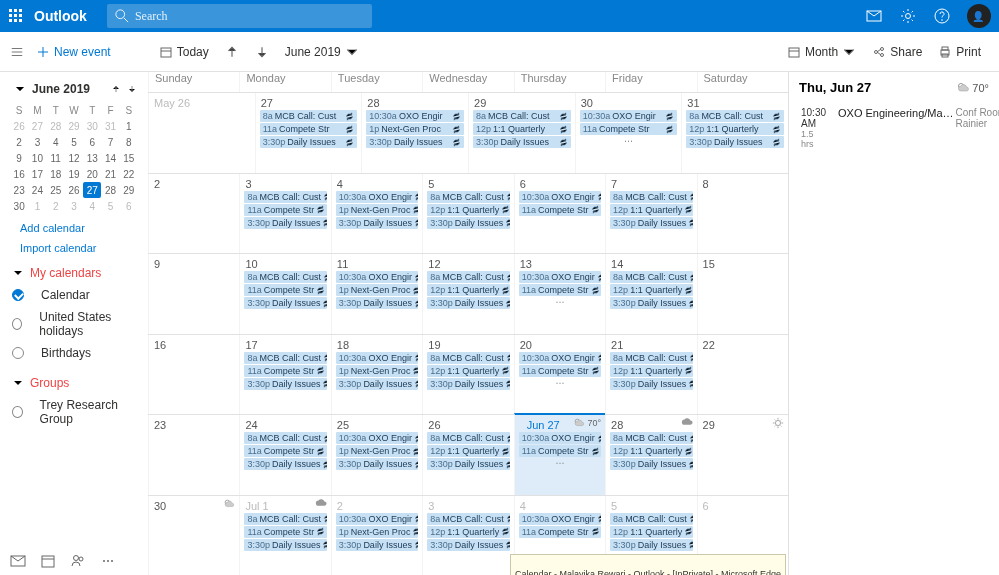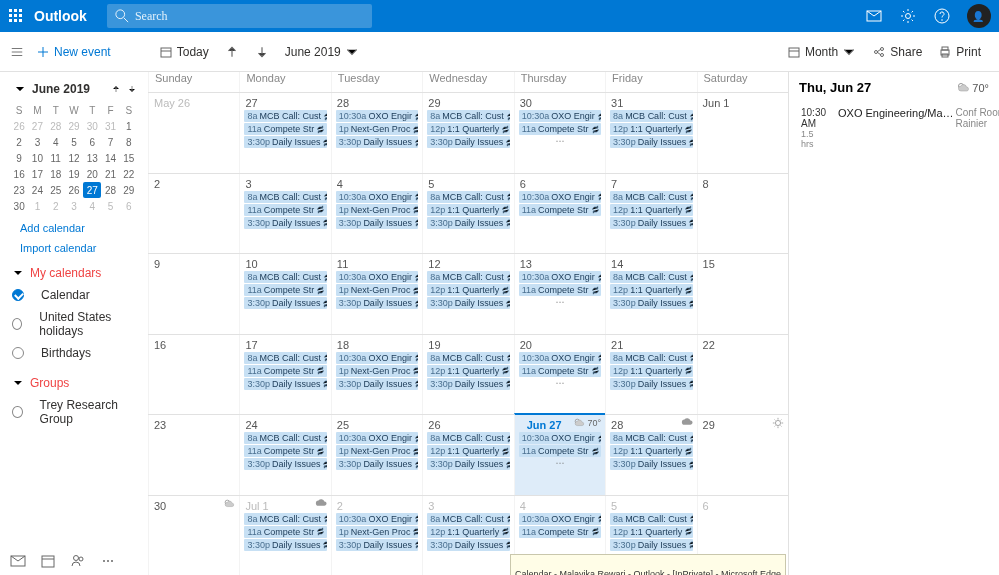--- a/index.html
+++ b/index.html
@@ -52,21 +52,21 @@
 
 .calendar { flex: 1; display: flex; flex-direction: column; border-right: 1px solid #e1e1e1; }
 .cal-dayrow { display: flex; height: 20px; font-size: 11px; color: #888; }
 .cal-dayrow > div { flex: 1; padding-left: 6px; border-left: 1px solid #f3f3f3; }
 .cal-weeks { flex: 1; display: flex; flex-direction: column; }
 .week { flex: 1; display: flex; border-top: 1px solid #e1e1e1; min-height: 0; }
 .day { flex: 1; border-left: 1px solid #f3f3f3; padding: 2px; overflow: hidden; position: relative; min-width: 0; }
 .day .num { font-size: 11px; color: #555; margin: 2px 3px 1px; }
 .day.other .num { color: #bbb; }
 .day.today { background: #deecf9; border-top: 2px solid #0078d4; margin-top: -2px; }
-.day.today .num { color: #0078d4; font-weight: 700; margin-left: 10px; }
+.day.today .num { color: #0078d4; font-weight: 400; margin-left: 10px; }
 .day .weather { position: absolute; right: 4px; top: 2px; font-size: 9px; color: #666; display: flex; align-items: center; gap: 2px; }
 .ev { background: #c7e0f4; font-size: 9px; color: #1b3a57; border-radius: 1px; padding: 1px 3px; margin: 1px 2px; white-space: nowrap; overflow: hidden; display: flex; align-items: center; gap: 2px; cursor: pointer; }
 .ev .t { color: #4a6f8f; }
 .ev .r { margin-left: auto; width: 9px; height: 9px; flex-shrink: 0; }
 .day .more { font-size: 9px; color: #666; text-align: center; margin-top: 1px; }
 
 
 .rpanel { width: 210px; padding: 8px 10px; font-size: 11px; display: flex; flex-direction: column; }
 .rpanel-head { display: flex; align-items: center; margin-bottom: 6px; }
 .rpanel-head .d { font-weight: 600; font-size: 13px; flex: 1; }
@@ -485,23 +485,20 @@
               </svg>
             </div>
             <div class="ev">
               <span class="t">3:30p</span> 
               <span>Daily Issues</span>
               <svg class="r" viewBox="0 0 12 12">
                 <use href="#recur" stroke="#4a6f8f"></use>
               </svg>
             </div>
           </div>
-          <div class="day">
-            <div class="num">Jun 1</div>
-          </div>
         </div>
         <div class="week">
           <div class="day">
             <div class="num">2</div>
           </div>
           <div class="day">
             <div class="num">3</div>
             <div class="ev">
               <span class="t">8a</span> 
               <span>MCB Call: Cust</span>

